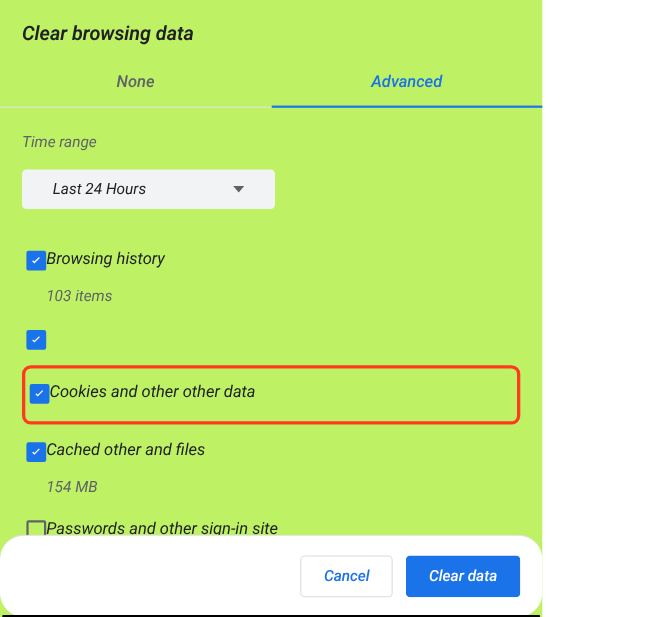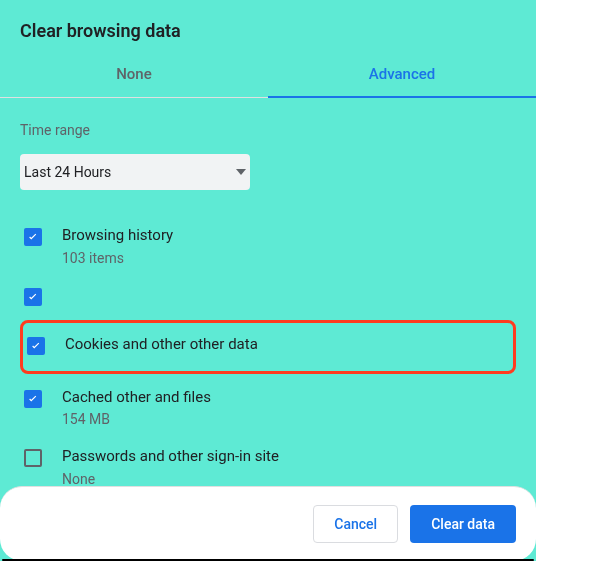--- a/index.html
+++ b/index.html
@@ -4,24 +4,25 @@
 <style>
   * { box-sizing: border-box; }
   html, body {
     margin: 0;
     padding: 0;
     font-family: Roboto, "Segoe UI", Arial, sans-serif;
     background: #fff;
     color: #202124;
   }
   .dialog {
-    width: 536px;
+    width: 493px;
     height: 561px;
     position: relative;
-    background: #5eead4;
+    background: #bef264;
+    font-style: italic;
   }
   .header {
     padding: 20px 20px 10px 20px;
   }
   .title {
     font-size: 18px;
     font-weight: 600;
     color: #202124;
   }
   .tabs {
@@ -56,41 +57,40 @@
     margin: 14px 0 26px 0;
     flex-direction: column;
   }
   .time-range-label {
     font-size: 14px;
     color: #5f6368;
   }
   .select {
     background: #f1f3f4;
     border-radius: 4px;
-    padding: 10px 4px;
+    padding: 10px 28px;
     display: flex;
     align-items: center;
     justify-content: space-between;
     width: 230px;
     cursor: pointer;
   }
   .select-value {
     font-size: 14px;
     color: #202124;
   }
   .caret {
     width: 0; height: 0;
     border-left: 5px solid transparent;
     border-right: 5px solid transparent;
     border-top: 6px solid #5f6368;
   }
   .item {
     display: flex;
     align-items: flex-start;
-    gap: 20px;
     padding: 10px 4px;
     position: relative;
   }
   .item.highlighted {
     border: 3px solid #ff3b1f;
     border-radius: 8px;
     padding: 12px 4px 16px 4px;
     margin: 4px 0;
   }
   .checkbox {
@@ -118,21 +118,21 @@
     height: 14px;
   }
   .item-label {
     font-size: 15px;
     color: #202124;
     line-height: 1.3;
   }
   .item-sub {
     font-size: 14px;
     color: #5f6368;
-    margin-top: 4px;
+    margin-top: 16px;
   }
   .item.cut {
     overflow: hidden;
     height: 20px;
   }
   .footer {
     position: absolute;
     bottom: 0;
     left: 0; right: 0;
     border-top: 1px solid #e0e0e0;

